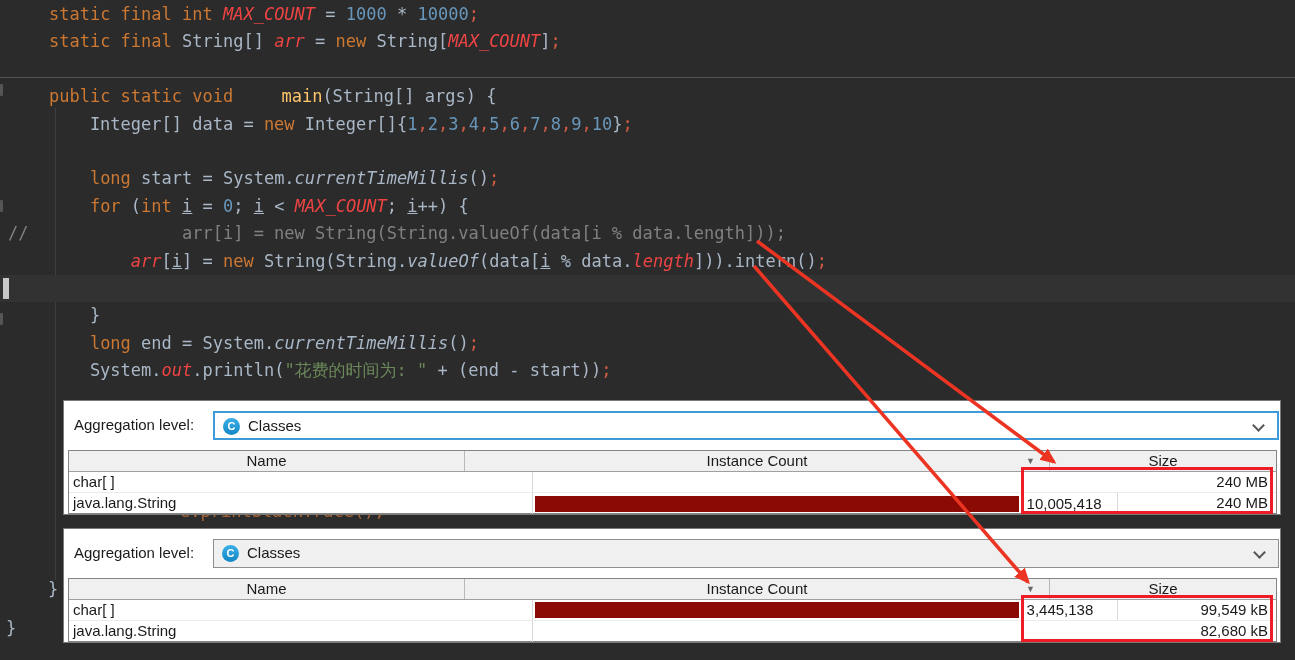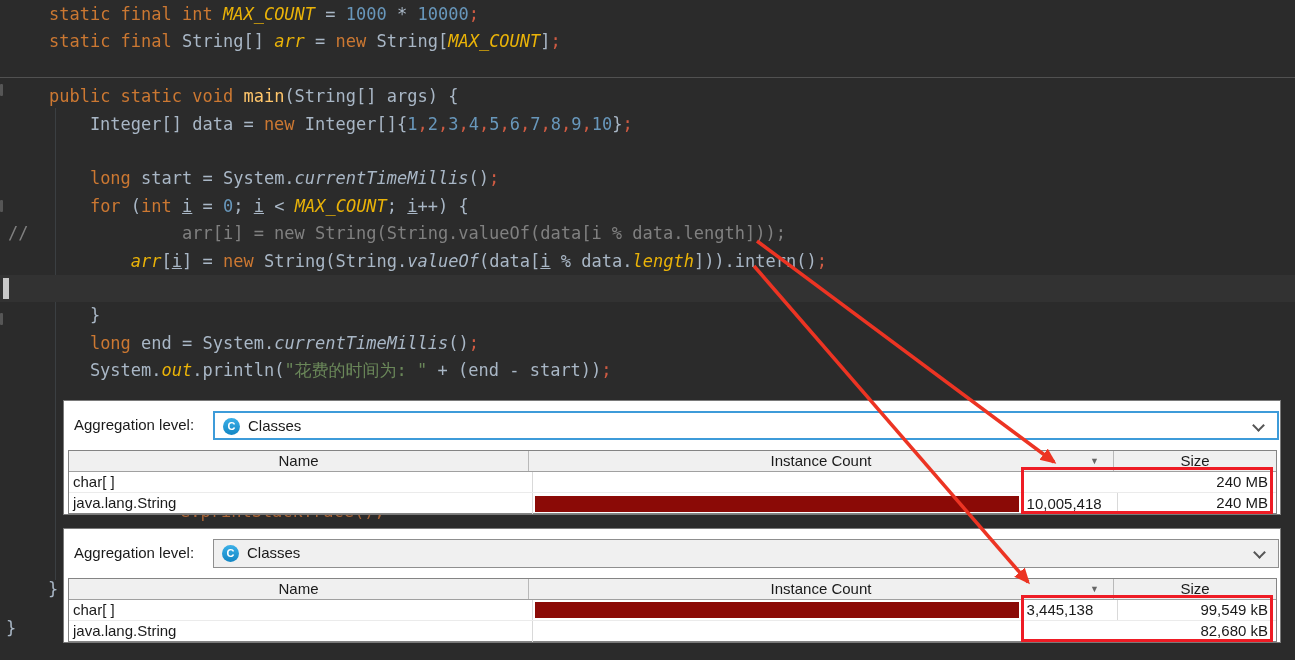--- a/index.html
+++ b/index.html
@@ -6,26 +6,26 @@
   html,body { width:1295px; height:660px; overflow:hidden; background:#1f1f1f; }
   #screen { position:relative; width:1295px; height:660px; background:#2b2b2b;
             font-family:"DejaVu Sans Mono", monospace; }
 
   
   #code-area { position:absolute; left:8px; top:1px; z-index:2; white-space:pre;
                font-size:17px; line-height:27.4px; color:#a9b7c6; }
   .cl { min-height:27.4px; }
   .p  { color:#a9b7c6; }
   .k  { color:#cc7832; }
-  .f  { color:#eab308; font-style:italic; }
+  .f  { color:#ef4444; font-style:italic; }
   .n  { color:#6897bb; }
   .r  { color:#cf5b43; }
   .c  { color:#808080; }
   .s  { color:#6a8759; }
-  .m  { color:#ffc66b; }
+  .m  { color:#ffc66b;margin-left:38px; }
   .sm { color:#a9b7c6; font-style:italic; }
   .u  { color:#a9b7c6; text-decoration:underline; }
 
   #method-separator { position:absolute; left:0; top:77px; width:1295px; height:1px;
                       background:#515151; z-index:1; }
   #indent-guide { position:absolute; left:55px; top:108px; width:1px; height:472px;
                   background:#3b3f42; z-index:1; }
   #current-line { position:absolute; left:0; top:275px; width:1295px; height:27px;
                   background:#323232; z-index:1; }
   #cursor { position:absolute; left:3px; top:278px; width:6px; height:21px;
@@ -48,21 +48,21 @@
   .class-icon { position:absolute; left:8px; top:5px; width:17px; height:17px; border-radius:50%;
                 background:linear-gradient(#3bb0e8,#1286c4); color:#fff; font-size:11px;
                 font-weight:bold; text-align:center; line-height:17px; }
   .combo-value { position:absolute; left:33px; top:4px; }
   .chev { position:absolute; right:14px; top:8px; width:9px; height:9px;
           border-right:2px solid #555; border-bottom:2px solid #555; transform:rotate(45deg); }
   .tbl { position:absolute; left:4px; top:49px; width:1209px; height:64px;
          border:1px solid #848484; background:#fff; }
   .thead { display:flex; height:21px; background:#f0f0f0; border-bottom:1px solid #a0a0a0; }
   .th { position:relative; text-align:center; line-height:20px; border-right:1px solid #b9b9b9; }
-  .th-name { width:460px; } .th-count { width:585px; } .th-size { flex:1; border-right:none; }
+  .th-name { width:396px; } .th-count { width:585px; } .th-size { flex:1; border-right:none; }
   .sort-ind { position:absolute; right:14px; top:5px; font-size:9px; color:#666; line-height:10px; }
   .trow { display:flex; height:21px; border-bottom:1px solid #ebebeb; }
   .trow:last-child { border-bottom:none; }
   .td-name { width:464px; padding-left:4px; line-height:20px; border-right:1px solid #d9d9d9; }
   .td-count { width:585px; display:flex; align-items:center; border-right:1px solid #d9d9d9; }
   .bar { height:16px; margin-left:2px; background:#8b0a06; }
   .count-val { margin-left:8px; line-height:20px; }
   .td-size { flex:1; text-align:right; padding-right:8px; line-height:20px; }
 
   

